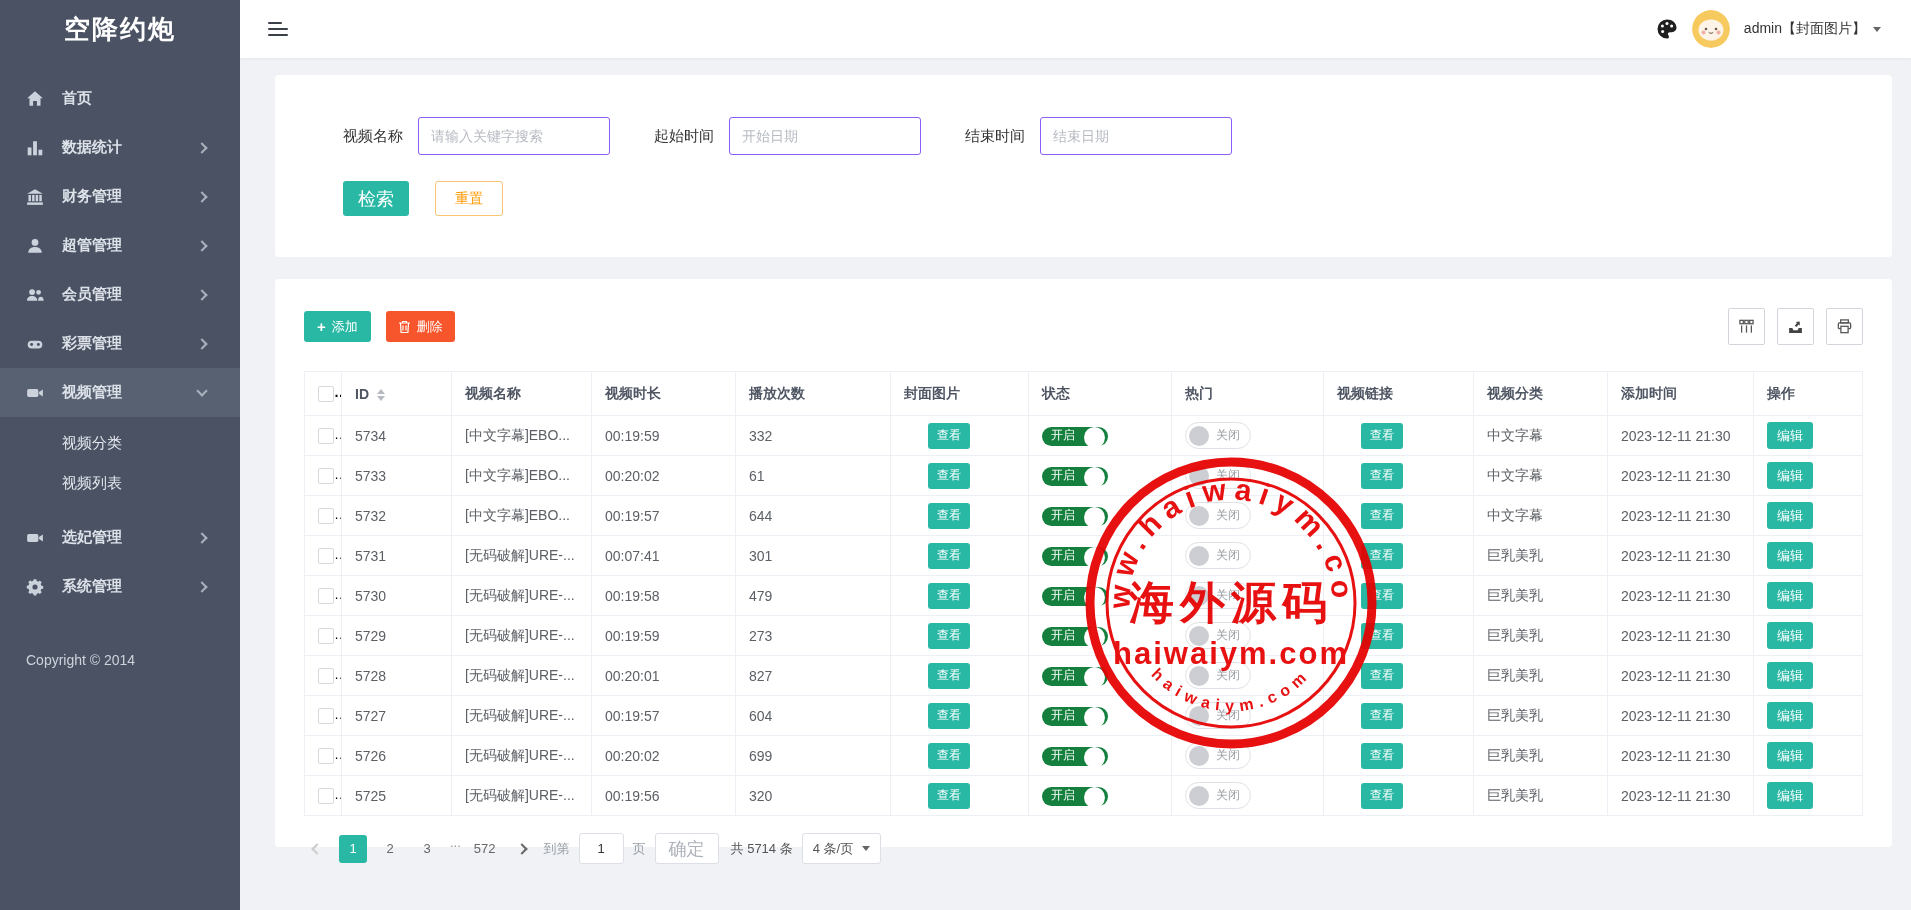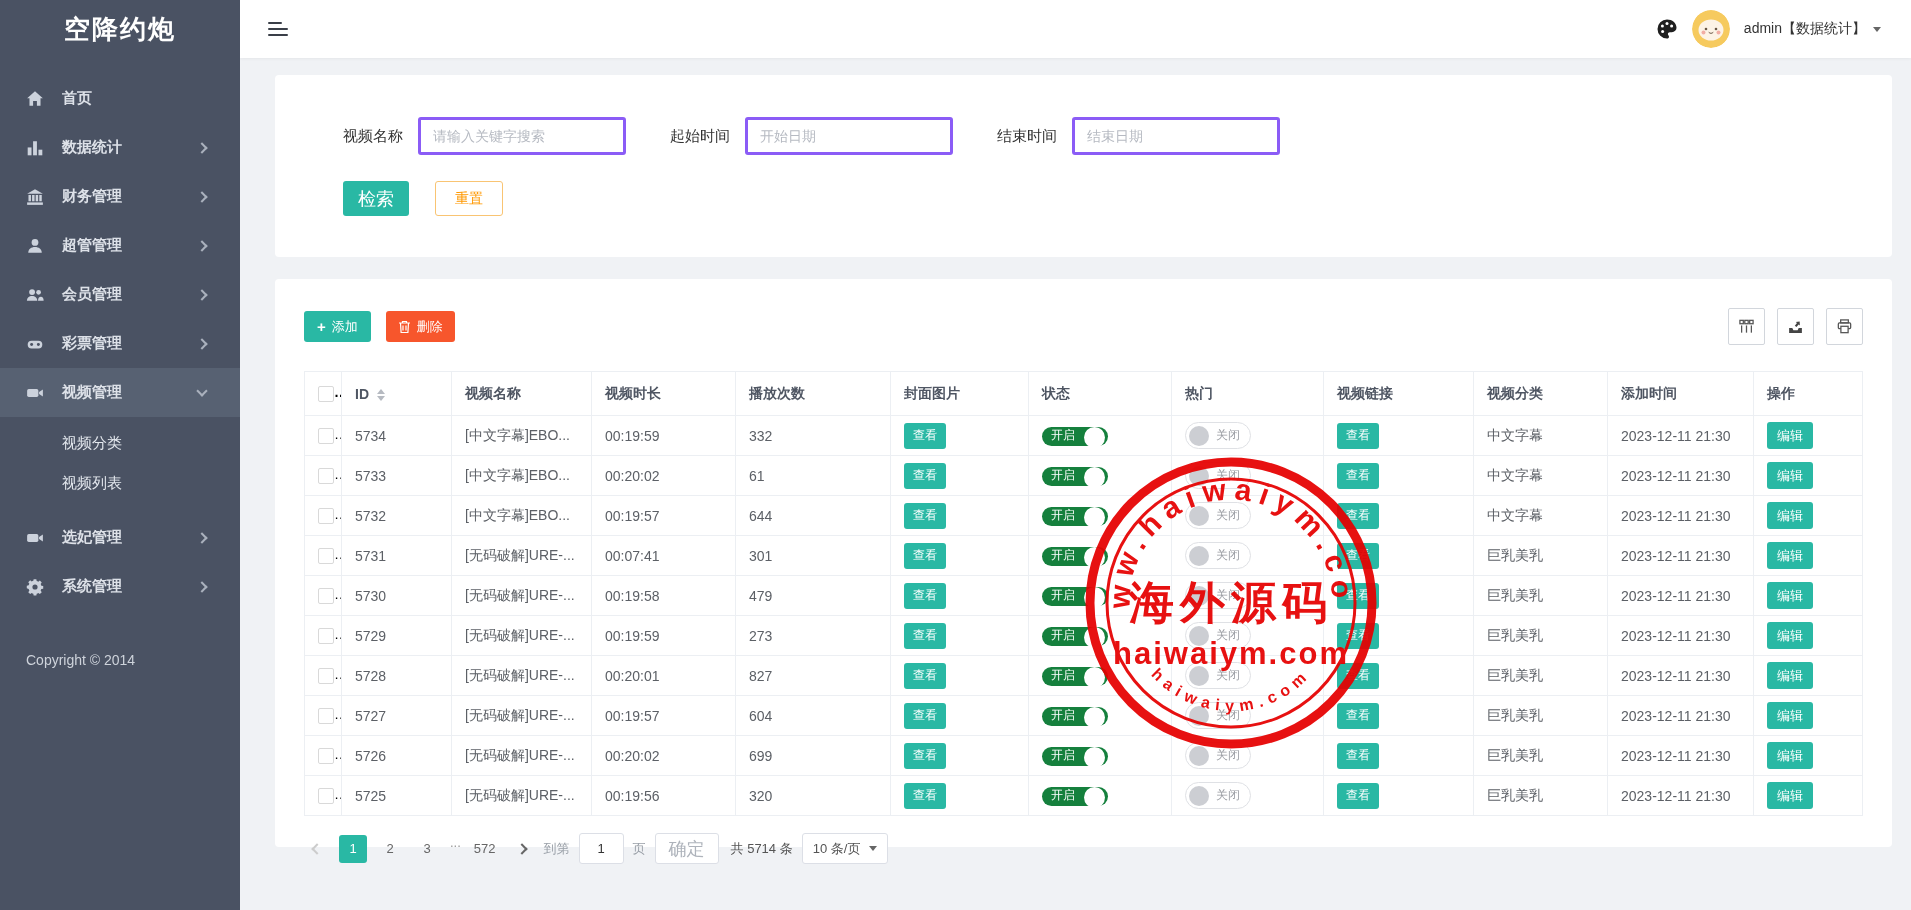--- a/index.html
+++ b/index.html
@@ -32,21 +32,21 @@
   .username { font-size:14px; color:#333; cursor:pointer; display:flex; align-items:center; gap:7px; }
   .caret-down { width:0; height:0; border-left:4px solid transparent; border-right:4px solid transparent; border-top:5px solid #666; }
 
   
   .content { position:absolute; left:248px; top:58px; width:1671px; height:852px; background:#f0f2f5; }
   .card { background:#fff; border-radius:4px; margin:0 27px; }
   .search-card { margin-top:17px; height:182px; padding:42px 0 0 68px; }
   .search-row { display:flex; align-items:center; }
   .field { display:flex; align-items:center; margin-right:44px; }
   .field label { font-size:15px; color:#333; margin-right:15px; white-space:nowrap; }
-  .field input { height:38px; width:208px; border:3px solid #8b5cf6; border-radius:3px; padding:0 12px; font-size:14px; color:#b91c1c; outline:none; font-family:inherit; }
+  .field input { height:38px; width:192px; border:1px solid #8b5cf6; border-radius:3px; padding:0 12px; font-size:14px; color:#b91c1c; outline:none; font-family:inherit; }
   .field input::placeholder { color:#b6bac2; }
   .btn-row { margin-top:26px; display:flex; gap:26px; }
   .btn-search { height:35px; padding:0 15px; background:var(--teal); color:#fff; border:none; border-radius:3px; font-size:18px; cursor:pointer; font-family:inherit; }
   .btn-reset { height:35px; padding:0 19px; background:#fff; color:#ff9800; border:1px solid #f9c473; border-radius:3px; font-size:14px; cursor:pointer; font-family:Liberation Serif, serif; }
 
   .table-card { margin-top:22px; height:568px; padding:29px 29px 0 29px; position:relative; }
   .toolbar { display:flex; align-items:center; }
   .btn-add { height:31px; padding:0 13px; background:var(--teal); color:#fff; border:none; border-radius:3px; font-size:13px; cursor:pointer; display:flex; align-items:center; gap:6px; font-family:inherit; }
   .btn-del { height:31px; padding:0 12px; background:#f7562c; color:#fff; border:none; border-radius:3px; font-size:13px; cursor:pointer; display:flex; align-items:center; gap:6px; margin-left:15px; font-family:inherit; }
   .plus-glyph { font-size:15px; font-weight:bold; }
@@ -58,21 +58,21 @@
   table.grid th, table.grid td { border:1px solid #eceff3; font-size:14px; padding:0 13px; white-space:nowrap; overflow:hidden; text-overflow:ellipsis; }
   table.grid { border:1px solid #e4e8ec; }
   table.grid th { height:44px; text-align:left; color:#4f5663; font-weight:bold; background:#fff; }
   table.grid td { height:40px; color:#5c6066; background:#fff; }
   th.cb-col, td.cb-col { text-align:center; padding:0; }
   input[type=checkbox] { width:16px; height:16px; accent-color:#fff; border:1px solid #d9d9d9; appearance:none; border-radius:2px; background:#fff; cursor:pointer; vertical-align:middle; }
   .sort-wrap { display:inline-flex; flex-direction:column; gap:2px; margin-left:8px; vertical-align:middle; }
   .tri-up { width:0; height:0; border-left:4px solid transparent; border-right:4px solid transparent; border-bottom:5px solid #b6bac1; }
   .tri-down { width:0; height:0; border-left:4px solid transparent; border-right:4px solid transparent; border-top:5px solid #b6bac1; }
 
-  .btn-view { height:26px; padding:0 9px; background:var(--teal); color:#fff; border:none; border-radius:3px; font-size:12px; cursor:pointer; font-family:inherit; }
+  .btn-view { height:26px; padding:0 9px; background:var(--teal); color:#fff; border:none; border-radius:3px; font-size:12px; cursor:pointer; font-family:inherit;margin-left:24px; }
   .btn-edit { height:27px; padding:0 10px; background:var(--teal); color:#fff; border:none; border-radius:3px; font-size:13px; cursor:pointer; font-family:inherit; }
   .btn-rowdel { height:27px; padding:0 10px; background:#f7562c; color:#fff; border:none; border-radius:3px; font-size:13px; cursor:pointer; margin-left:9px; font-family:inherit; }
 
   .toggle-on { display:inline-flex; align-items:flex-start; width:66px; height:19px; border-radius:14px; background:#15803d; cursor:pointer; position:relative; }
   .toggle-on .t-lbl { color:#fff; font-size:12px; margin-left:9px; }
   .toggle-on .knob { position:absolute; right:3px; width:21px; height:21px; border-radius:50%; background:#fff; }
   .toggle-off { display:inline-flex; align-items:center; width:66px; height:27px; border-radius:14px; background:#fff; border:1px solid #dfe1e5; cursor:pointer; position:relative; }
   .toggle-off .t-lbl { color:#9a9da3; font-size:12px; margin-left:30px; }
   .toggle-off .knob { position:absolute; left:3px; width:20px; height:20px; border-radius:50%; background:#ccced3; }
 
@@ -227,21 +227,21 @@
           <circle cx="19" cy="19" r="19" fill="#F6CA5E"></circle>
           <ellipse cx="19" cy="20" rx="12.5" ry="10.5" fill="#FDF3E6"></ellipse>
           <circle cx="14" cy="19" r="1.3" fill="#6b5847"></circle>
           <circle cx="24" cy="19" r="1.3" fill="#6b5847"></circle>
           <circle cx="11.5" cy="22.5" r="2" fill="#F2ADA4"></circle>
           <circle cx="26.5" cy="22.5" r="2" fill="#F2ADA4"></circle>
           <path d="M17 22.5c1.3 1.2 2.7 1.2 4 0" stroke="#6b5847" stroke-width="1" fill="none" stroke-linecap="round"></path>
         </svg>
     </div>
     <div class="username">
-      <span>admin【数据统计】</span>
+      <span>admin【封面图片】</span>
       <span class="caret-down"></span>
     </div>
   </div>
 </header>
 
 <div class="content">
 
   <section class="card search-card">
     <div class="search-row">
       <div class="field">
@@ -553,21 +553,21 @@
         </span>
       <div class="pg-arrow">
           <span class="pg-chev right"></span>
         </div>
       <span class="goto-label">到第</span>
       <input class="goto-input" value="1" style="">
       <span class="goto-suffix">页</span>
       <button class="btn-confirm">确定</button>
       <span class="total-count">共 5714 条</span>
       <div class="size-select">
-        <span>10 条/页</span>
+        <span>4 条/页</span>
         <span class="sel-caret"></span>
       </div>
     </div>
   </section>
 
   <div class="stamp">
     <svg viewBox="0 0 302 302" width="302" height="302">
       <circle cx="151" cy="151" r="141" fill="none" stroke="#e60000" stroke-width="9"></circle>
       <circle cx="151" cy="151" r="124" fill="none" stroke="#e60000" stroke-width="3"></circle>
       <defs>

